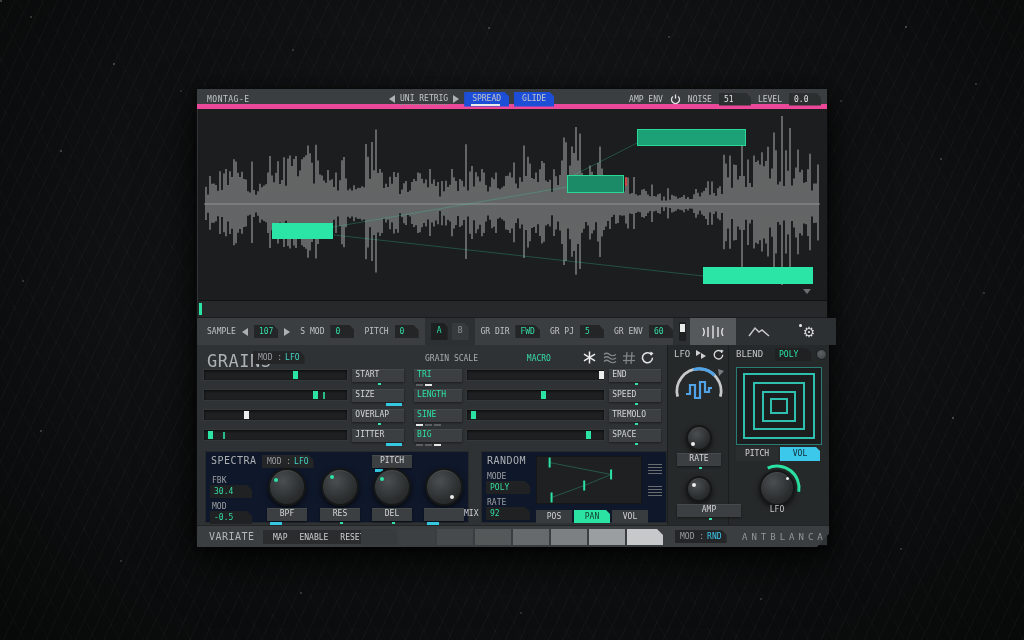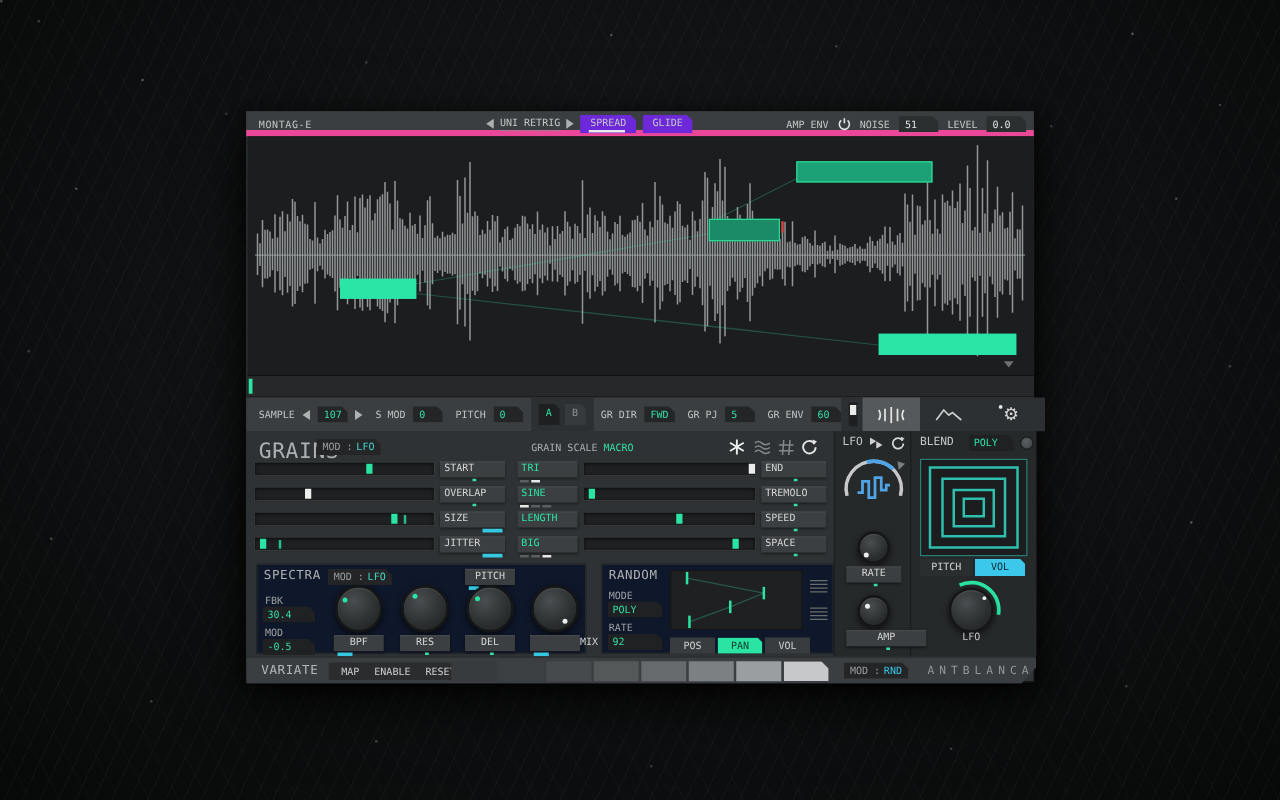--- a/index.html
+++ b/index.html
@@ -30,21 +30,21 @@
 
   
   .titlebar { position:absolute; left:0; top:0; width:100%; height:20px; background:#3b3e40;
     border-bottom:5px solid #ec4899; font-size:8px; color:#c3c6c7; }
   .app-name { position:absolute; left:10px; top:6px; letter-spacing:.5px; }
   .tb-center { position:absolute; left:192px; top:2px; height:16px; display:flex; align-items:center; gap:5px; }
   .tri { width:0; height:0; border-top:4px solid transparent; border-bottom:4px solid transparent; }
   .tri-l { border-right:6px solid #aeb1b2; }
   .tri-r { border-left:6px solid #aeb1b2; }
   .retrig { border-bottom:1px dotted #8d9092; padding-bottom:1px; }
-  .tb-tab { height:15px; line-height:14px; padding:0 8px; background:#6d28d9; position:relative;
+  .tb-tab { height:15px; line-height:14px; padding:0 8px; background:#1d4ed8; position:relative;
     clip-path:polygon(0 0, calc(100% - 5px) 0, 100% 5px, 100% 100%, 0 100%); }
   .tb-tab.sel::after { content:""; position:absolute; left:7px; right:9px; bottom:1px; height:2px; background:#e9eaea; }
   .tb-right { position:absolute; right:6px; top:2px; height:16px; display:flex; align-items:center; gap:7px; }
   .vwhite { background:#2c2f30; color:#e3e5e6; padding:2px 5px; min-width:32px; text-align:left;
     clip-path:polygon(0 0, calc(100% - 5px) 0, 100% 5px, 100% 100%, 0 100%); }
 
   
   .wavebox { position:absolute; left:1px; top:20px; width:629px; height:192px; background:#1b1d1e;
     border-bottom:1px solid #101112; overflow:hidden; }
   .region { position:absolute; border:1px solid; }
@@ -76,21 +76,21 @@
   .gear i { position:absolute; left:-4px; top:-1px; width:3px; height:3px; border-radius:50%; background:#e9eaea; }
 
   
   .main { position:absolute; left:0; top:256px; width:632px; height:180px; background:#2f3234; }
   .grains-head { position:absolute; left:0; top:2px; width:470px; height:22px; }
   .sec-title { font-size:17px; color:#aeb1b3; letter-spacing:.5px; }
   .modbox { background:#232526; height:13px; line-height:13px; padding:0 5px; font-size:8px; color:#9b9ea0;
     clip-path:polygon(0 0, calc(100% - 5px) 0, 100% 5px, 100% 100%, 0 100%); display:inline-flex; gap:3px; }
   .modbox b { font-weight:normal; color:#43d6c6; }
   .scale-title { font-size:8px; color:#a9acae; }
-  .scale-title b { font-weight:normal; color:#35dfa5; }
+  .scale-title b { font-weight:normal; color:#35dfa5;margin-left:44px; }
 
   .grain-rows { position:absolute; left:6px; top:24px; width:458px; }
   .g-row { display:flex; height:20px; gap:4px; }
   .track { position:relative; height:12px; background:#1e2021; border:1px solid #353839;
     box-shadow:inset 0 1px 3px rgba(0,0,0,.7); }
   .t-left { width:146px; } .t-center { width:140px; }
   .handle { position:absolute; top:1px; width:5px; height:8px; }
   .ghost { position:absolute; top:2px; width:2px; height:7px; opacity:.8; }
   .pbtn { width:52px; height:13px; line-height:12px; font-size:8px; color:#d3d5d6; text-align:left;
     padding:0 3px; background:#3c3f41; box-shadow:inset 0 1px 0 rgba(255,255,255,.06), 0 1px 2px rgba(0,0,0,.45);
@@ -323,44 +323,44 @@
               <span class="mark-dim"></span>
               <span class="mark-lit"></span>
             </span></div>
           <div class="track t-center">
             <span class="handle" style="left: 96%; background: rgb(236, 238, 238);"></span>
           </div>
           <div class="pbtn"><span>END</span><span class="u-tick"></span></div>
         </div>
         <div class="g-row">
           <div class="track t-left">
+            <span class="handle" style="left: 76%; background: rgb(43, 227, 163);"></span>
+            <span class="ghost" style="left: 83%; background: rgb(43, 227, 163);"></span>
+          </div>
+          <div class="pbtn"><span>SIZE</span><span class="u-bar"></span></div>
+          <div class="pbtn scale"><span>LENGTH</span></div>
+          <div class="track t-center">
+            <span class="handle" style="left: 54%; background: rgb(43, 227, 163);"></span>
+          </div>
+          <div class="pbtn"><span>SPEED</span><span class="u-tick"></span></div>
+        </div>
+        <div class="g-row">
+          <div class="track t-left">
             <span class="handle" style="left: 28%; background: rgb(236, 238, 238);"></span>
           </div>
           <div class="pbtn"><span>OVERLAP</span><span class="u-tick"></span></div>
           <div class="pbtn scale"><span>SINE</span><span class="marks">
               <span class="mark-lit"></span>
               <span class="mark-dim"></span>
               <span class="mark-dim"></span>
             </span></div>
           <div class="track t-center">
             <span class="handle" style="left: 3%; background: rgb(43, 227, 163);"></span>
           </div>
           <div class="pbtn"><span>TREMOLO</span><span class="u-tick"></span></div>
-        </div>
-        <div class="g-row">
-          <div class="track t-left">
-            <span class="handle" style="left: 76%; background: rgb(43, 227, 163);"></span>
-            <span class="ghost" style="left: 83%; background: rgb(43, 227, 163);"></span>
-          </div>
-          <div class="pbtn"><span>SIZE</span><span class="u-bar"></span></div>
-          <div class="pbtn scale"><span>LENGTH</span></div>
-          <div class="track t-center">
-            <span class="handle" style="left: 54%; background: rgb(43, 227, 163);"></span>
-          </div>
-          <div class="pbtn"><span>SPEED</span><span class="u-tick"></span></div>
         </div>
         <div class="g-row">
           <div class="track t-left">
             <span class="handle" style="left: 3%; background: rgb(43, 227, 163);"></span>
             <span class="ghost" style="left: 13%; background: rgb(43, 227, 163);"></span>
           </div>
           <div class="pbtn"><span>JITTER</span><span class="u-bar"></span></div>
           <div class="pbtn scale"><span>BIG</span><span class="marks">
               <span class="mark-dim"></span>
               <span class="mark-dim"></span>

